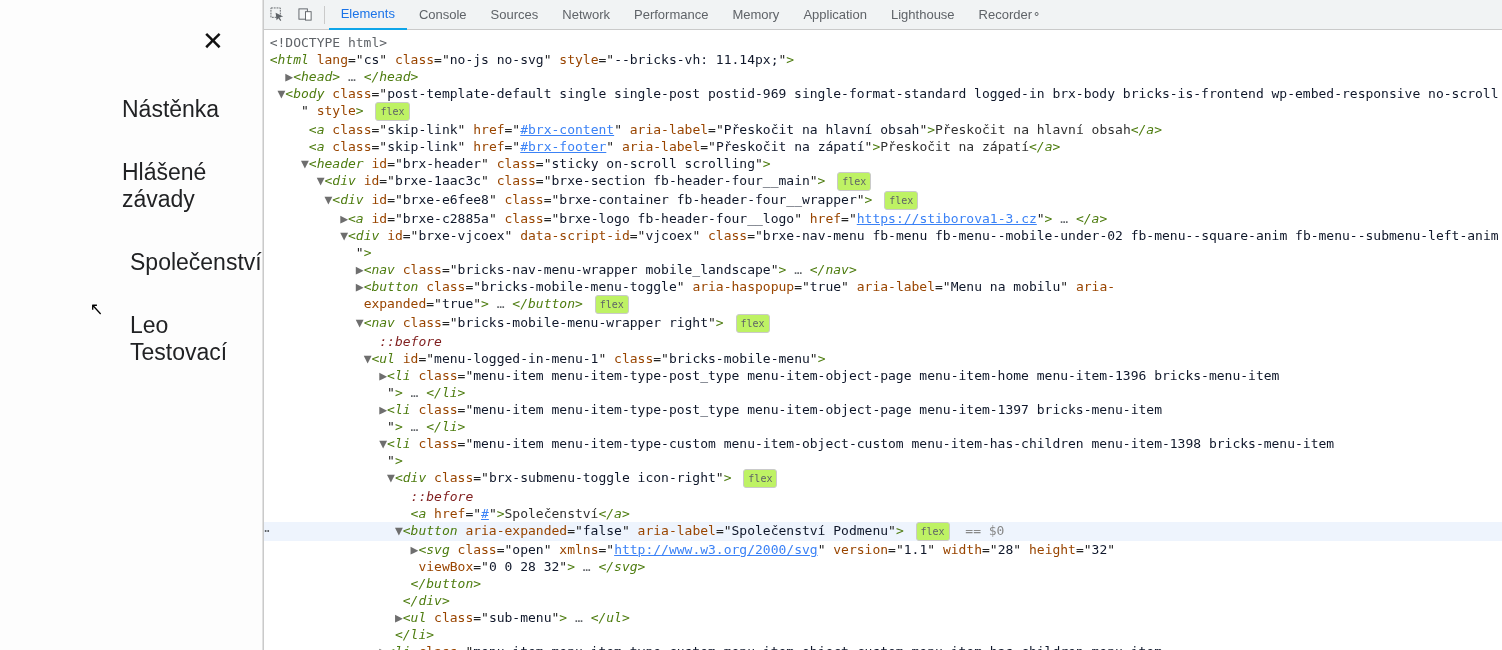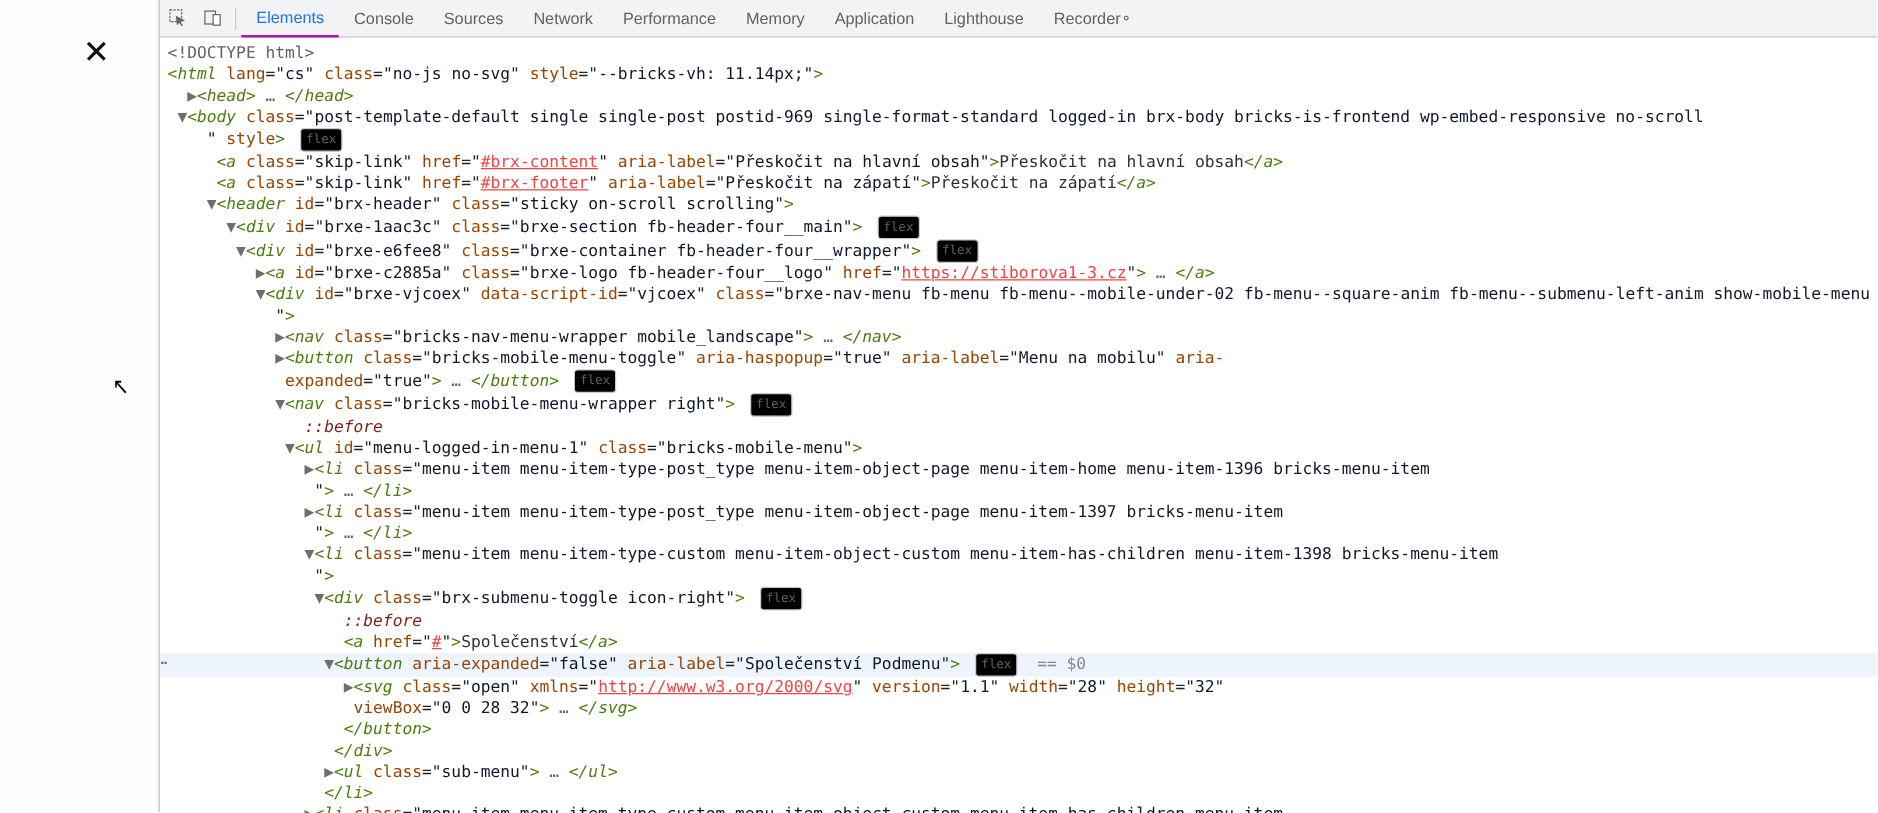--- a/index.html
+++ b/index.html
@@ -14,47 +14,53 @@
   .page-menu div:nth-child(3), .page-menu div:nth-child(4) { padding-left:130px; }
   .mouse-cursor { position:absolute; left:89px; top:298px; font-size:18px; color:#000; pointer-events:none; transform:scaleX(0.9); }
 
   
   .devtools { flex:1; display:flex; flex-direction:column; border-left:1px solid #cacaca; }
   .dt-toolbar { height:30px; border-bottom:1px solid #cacaca; display:flex; align-items:center; font-size:13px; color:#5f6368; background:#f1f3f4; }
   .tb-iconbtn { width:24px; height:24px; display:flex; align-items:center; justify-content:center; margin:0 2px; color:#5f6368; }
   .tb-sep { width:1px; height:18px; background:#cacaca; margin:0 4px; }
   .dt-tabs { display:flex; gap:0; }
   .dt-tab { padding:0 12px; height:30px; display:flex; align-items:center; color:#5f6368; cursor:pointer; }
-  .dt-tab.active { color:#1a73e8; border-bottom:2px solid #a21caf; }
+  .dt-tab.active { color:#1a73e8; border-bottom:2px solid #0ea5e9; }
 
   .dt-body { flex:1; display:flex; overflow:hidden; }
 
   
   .elements-pane { flex:1; overflow:auto; font-family:Menlo,Consolas,monospace; font-size:13px; line-height:17px; color:#222; padding:4px 0 20px 0; position:relative; }
   .elements-pane .row { white-space:pre; padding:0 6px; position:relative; }
   .elements-pane .row.highlight { background:#eef4fd; }
   .row.highlight::before { content:"⋯"; position:absolute; left:-2px; color:#5f6368; }
   .tri { color:#6e6e6e; cursor:pointer; }
   .tag { color:#4d7c0f;font-style:italic; }
   .attr { color:#994500; }
   .val { color:#0f172a; }
-  .link { color:#ef4444; text-decoration:underline; }
+  .link { color:#3b82f6; text-decoration:underline; }
   .txt { color:#303030; }
   .pseudo { color:#7f1d1d; font-style:italic; }
-  .badge { display:inline-block; border:1px solid #cacaca; border-radius:3px; padding:0 4px; font-size:10px; color:#5f6368; background:#000000; margin-left:4px; vertical-align:middle; }
+  .badge { display:inline-block; border:1px solid #cacaca; border-radius:3px; padding:0 4px; font-size:10px; color:#5f6368; background:#bef264; margin-left:4px; vertical-align:middle; }
   .deemph { color:#5f6368;text-align:center; }
   .comp { color:#888; }
 </style>
 </head>
 <body>
 
 <div class="root">
 
   <div class="page-pane">
     <div class="close-x">✕</div>
+    <div class="page-menu">
+      <div>Nástěnka</div>
+      <div>Hlášené závady</div>
+      <div>Společenství</div>
+      <div>Leo Testovací</div>
+    </div>
     <div class="mouse-cursor">↖</div>
   </div>
 
   <div class="devtools">
 
     <div class="dt-toolbar">
       <div class="tb-iconbtn">
         <svg width="15" height="15" viewBox="0 0 16 16">
             <rect x="1" y="1" width="10" height="10" fill="none" stroke="#5f6368" stroke-dasharray="2 1"></rect>
             <path d="M6 6 L14 10 L10 11 L12 14 L11 15 L9 12 L7 14 Z" fill="#5f6368"></path>

